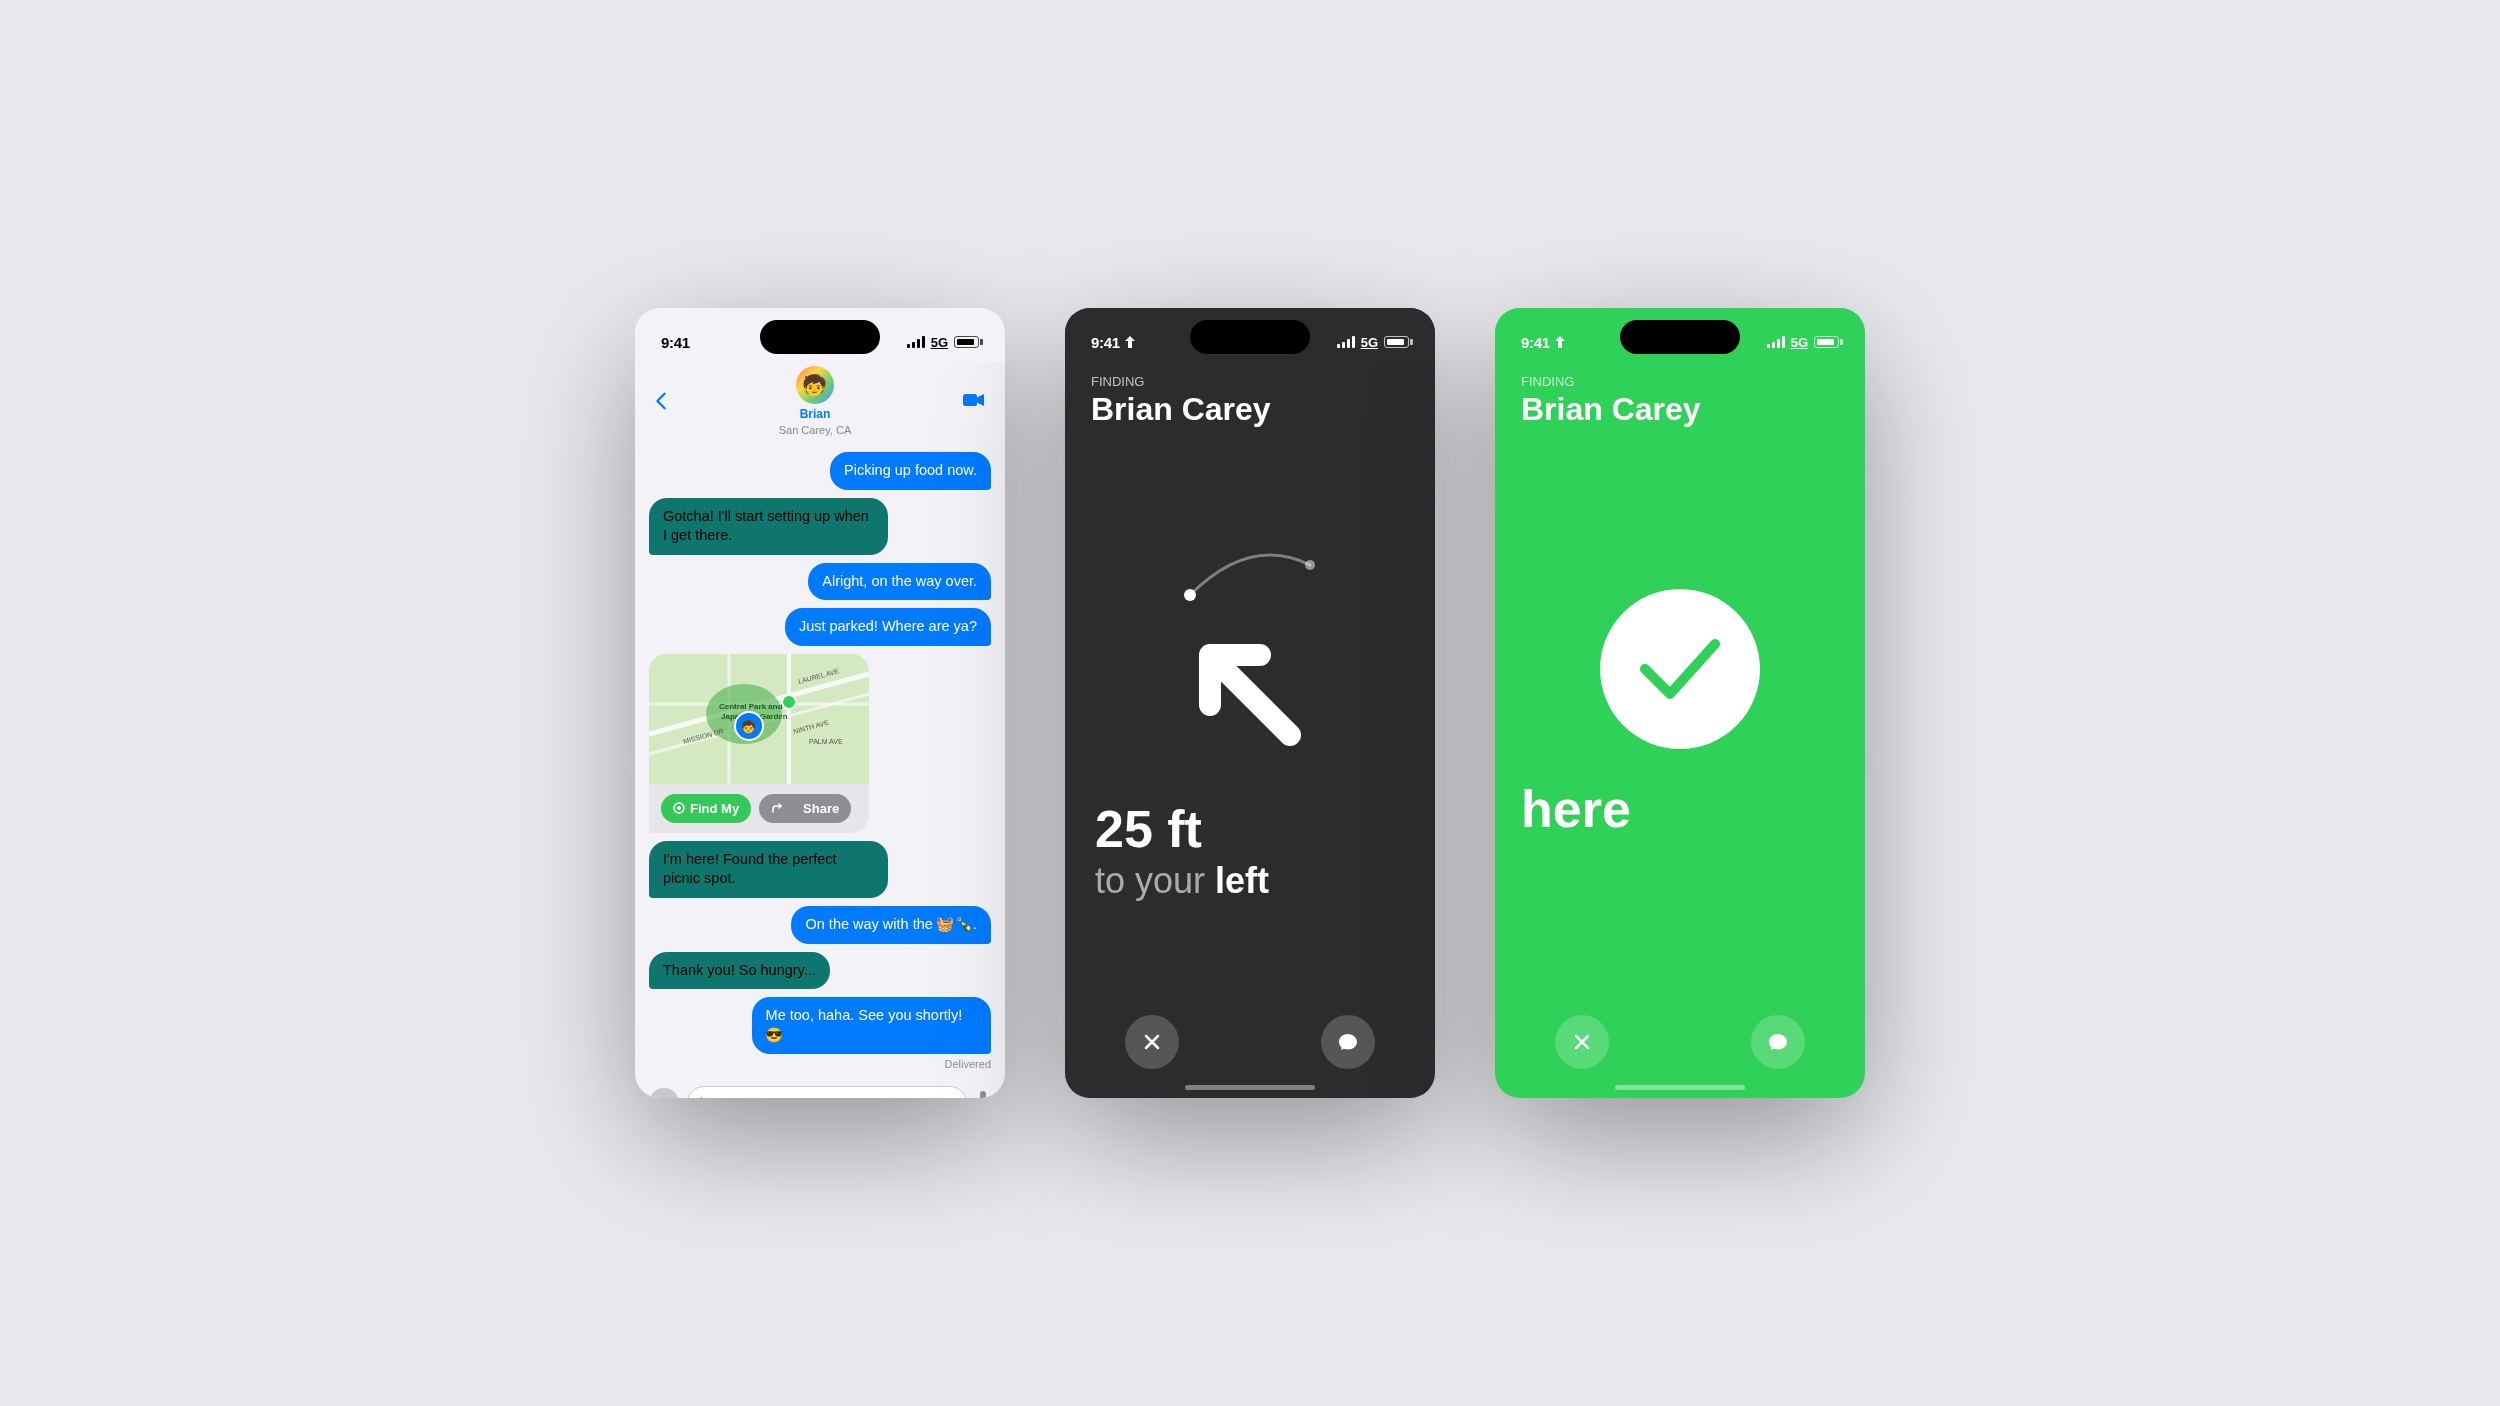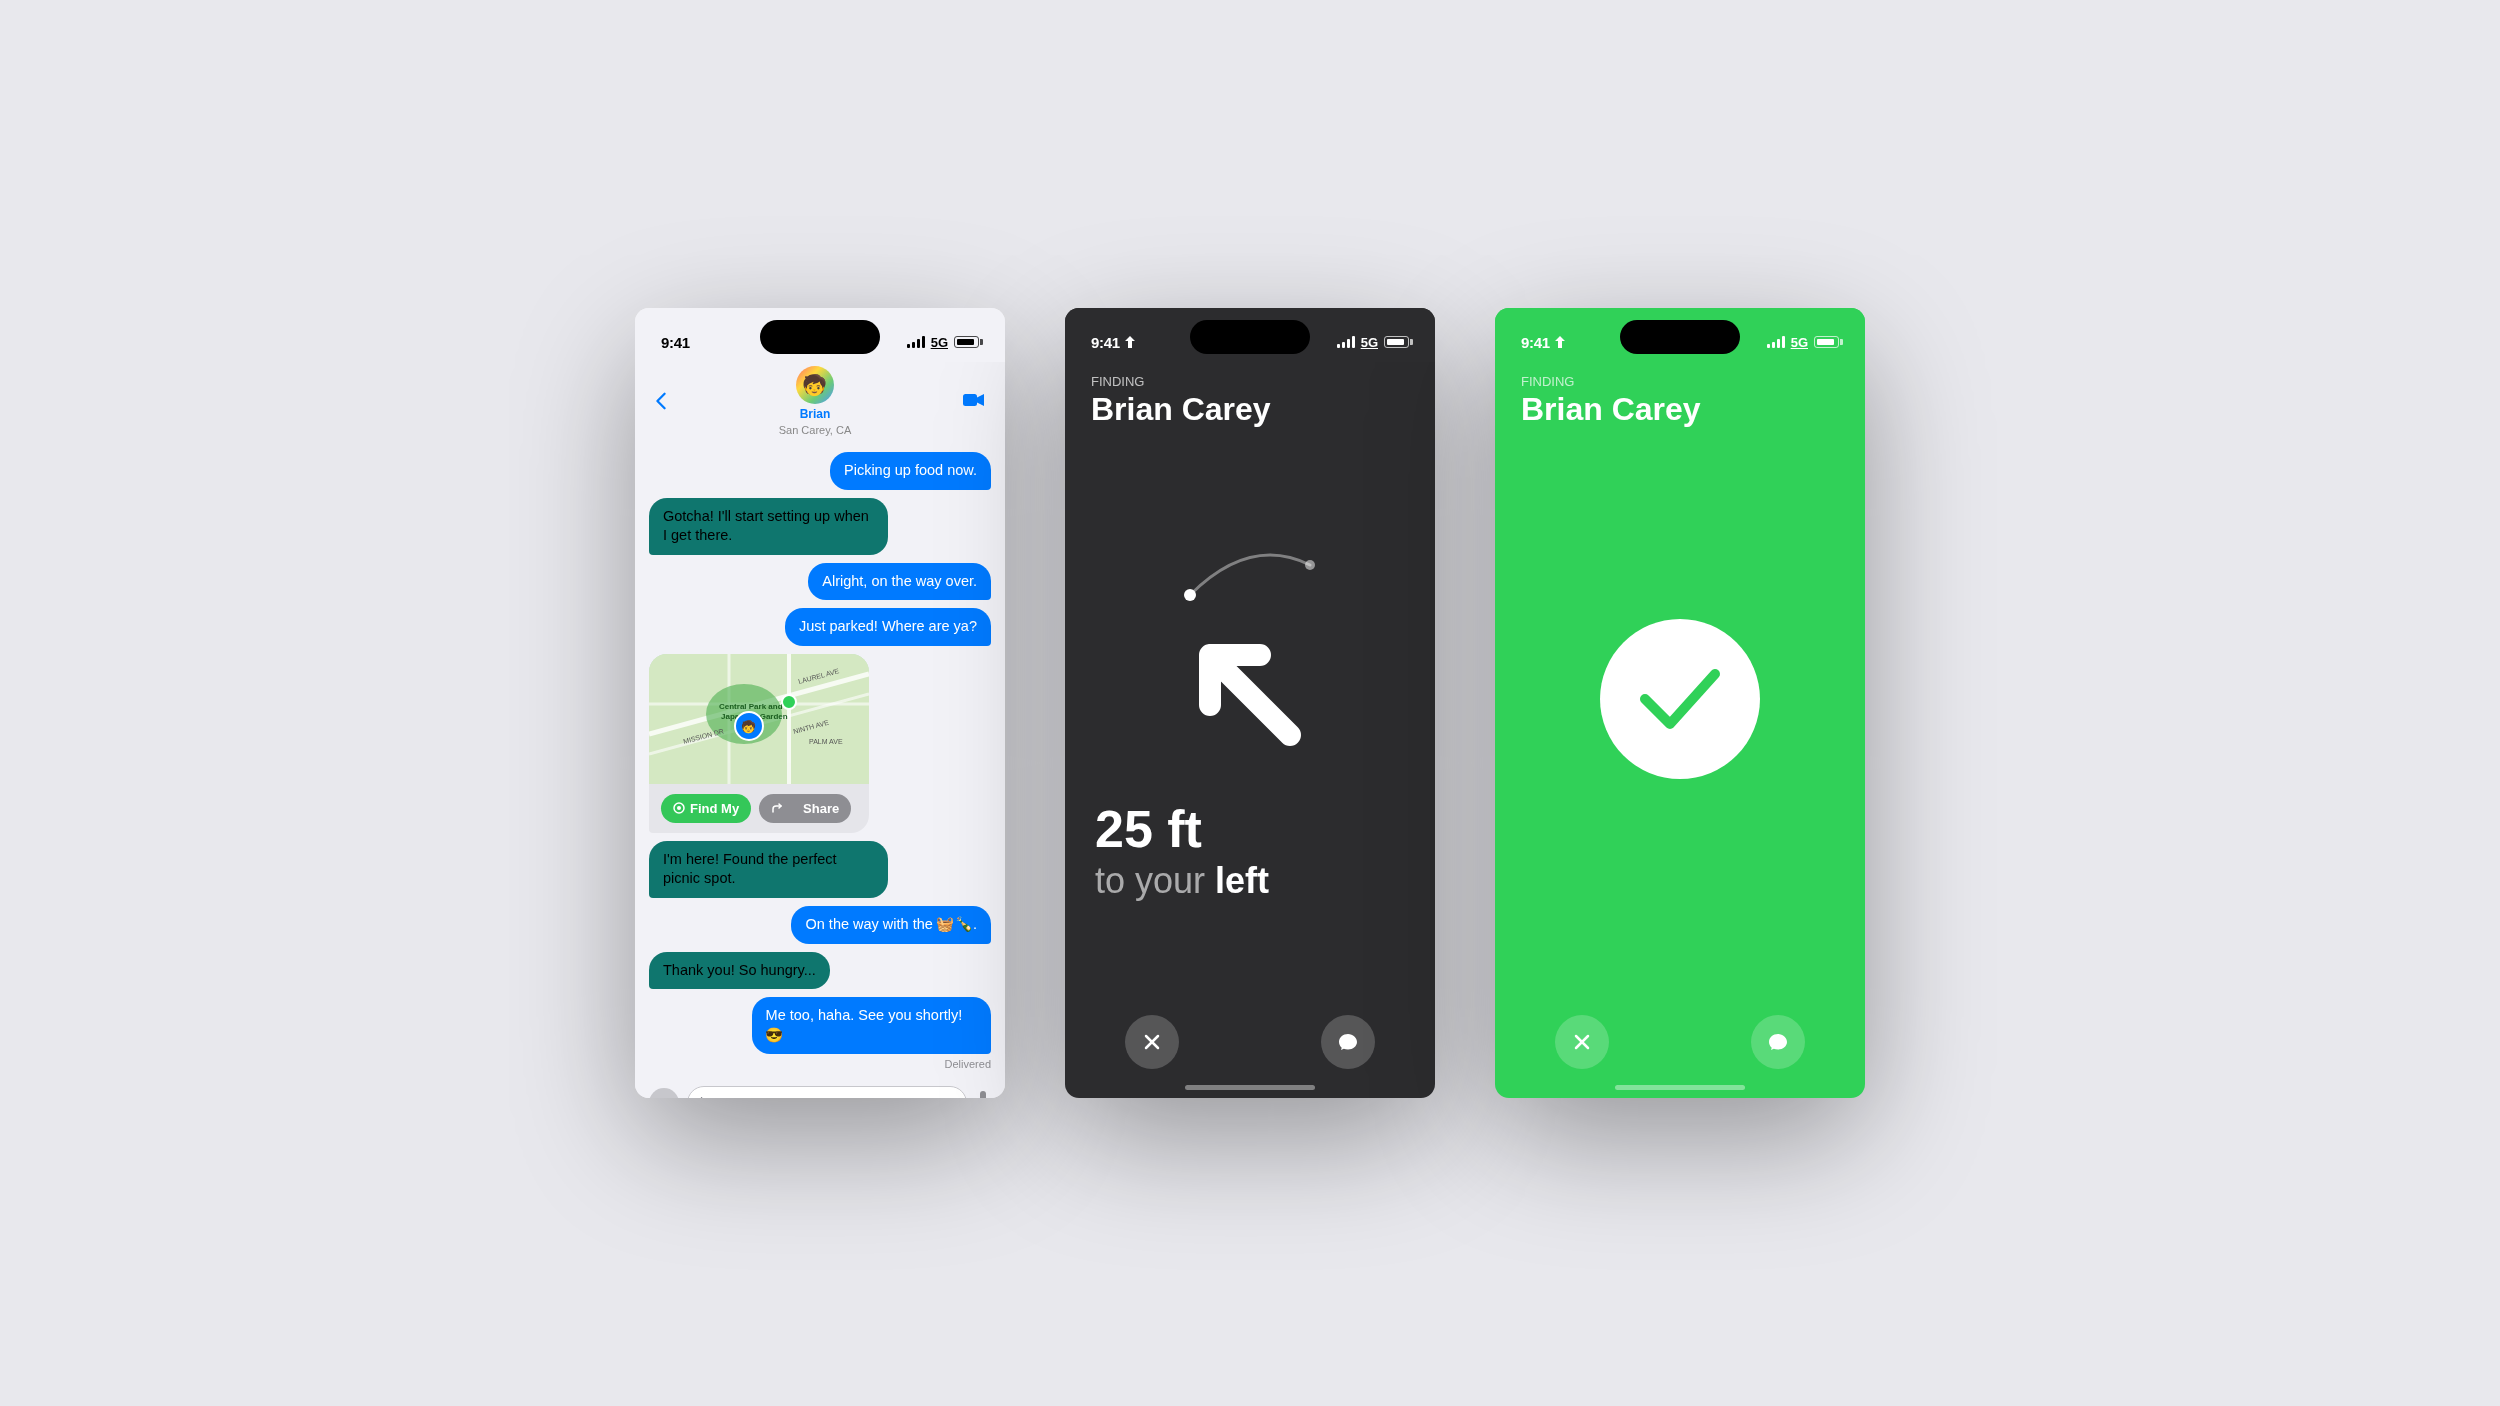--- a/index.html
+++ b/index.html
@@ -18,21 +18,21 @@
     
     .phone {
       position: relative;
       border-radius: 54px;
       background: #1c1c1e;
       box-shadow: 0 40px 120px rgba(0,0,0,0.35), inset 0 0 0 1.5px rgba(255,255,255,0.15);
     }
     .phone-inner {
       position: relative;
       overflow: hidden;
-      border-radius: 14px;
+      border-radius: 25px;
     }
 
     
     .dynamic-island {
       position: absolute;
       top: 12px;
       left: 50%;
       transform: translateX(-50%);
       width: 120px;
       height: 34px;
@@ -649,20 +649,23 @@
     <div class="finding-name">Brian Carey</div>
 
     <div class="findmy-body">
 
       <div class="check-circle">
         <svg width="90" height="70" viewBox="0 0 90 70">
           <path d="M10 35 L35 60 L80 10" stroke="#30d158" stroke-width="10" fill="none" stroke-linecap="round" stroke-linejoin="round"></path>
         </svg>
       </div>
 
+      <div class="check-content">
+        <div class="here-text">here</div>
+      </div>
     </div>
 
     <div class="findmy-bottom">
       <div class="findmy-btn">
         <svg width="16" height="16" viewBox="0 0 16 16">
             <line x1="2" y1="2" x2="14" y2="14" stroke="white" stroke-width="2.5" stroke-linecap="round"></line>
             <line x1="14" y1="2" x2="2" y2="14" stroke="white" stroke-width="2.5" stroke-linecap="round"></line>
           </svg>
       </div>
       <div class="findmy-btn">

